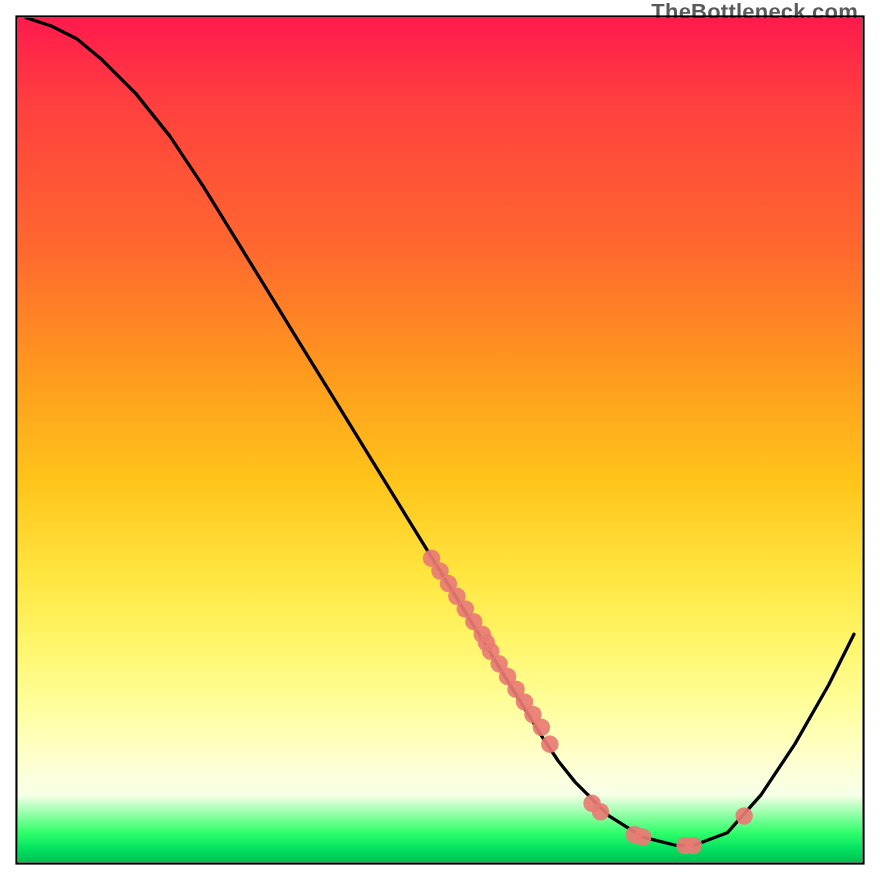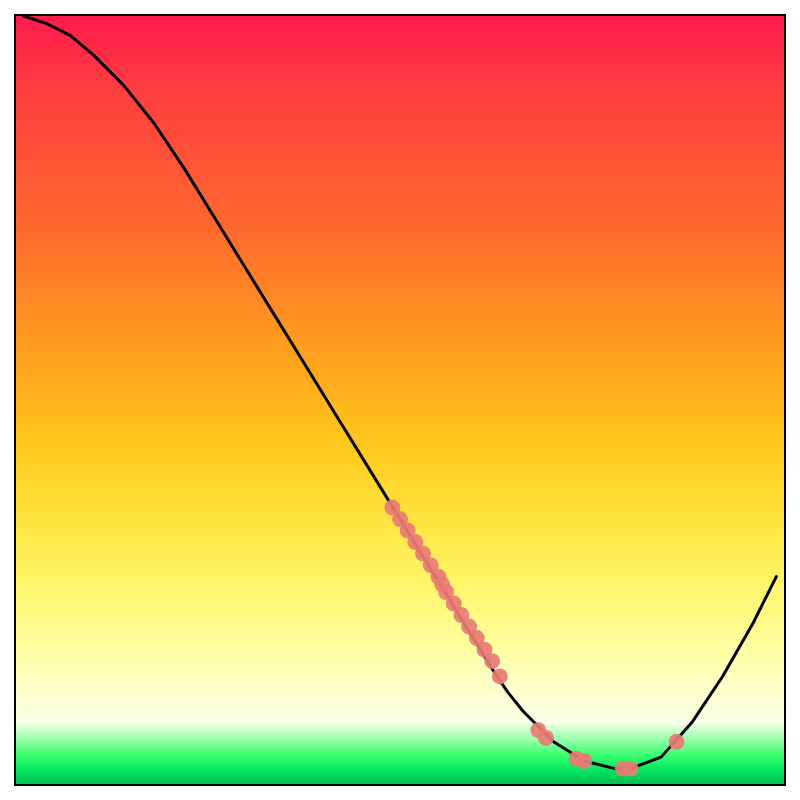--- a/index.html
+++ b/index.html
@@ -60,20 +60,21 @@
     font-weight: 600;
     color: #5a5a5a;
     letter-spacing: 0.2px;
     user-select: none;
   }
 </style>
 </head>
 <body>
 
 <div class="chart-wrap">
+  <div class="attribution">TheBottleneck.com</div>
 
   <div class="plot-area">
     <div class="gradient-bg"></div>
     <svg class="plot" viewBox="0 0 772 772" preserveAspectRatio="none">
       <g id="curve-layer">
           <path d="M7.72 0.00 L30.88 7.72 L54.04 19.30 L77.20 38.60 L108.08 69.48 L138.96 108.08 L169.84 154.40 L200.72 204.58 L231.60 254.76 L262.48 304.94 L293.36 355.12 L324.24 405.30 L355.12 455.48 L386.00 505.66 L416.88 555.84 L447.76 606.02 L478.64 656.20 L494.08 679.36 L509.52 698.66 L540.40 729.54 L571.28 748.84 L602.16 756.56 L617.60 756.56 L648.48 744.98 L679.36 710.24 L710.24 663.92 L741.12 609.88 L764.28 563.56" fill="none" stroke="#000000" stroke-width="3" stroke-linejoin="round" stroke-linecap="round"></path>
         </g>
       <g id="marker-layer">
           <circle cx="378.28" cy="494.08" r="8" fill="#e97b74" fill-opacity="0.92"></circle>
           <circle cx="386.00" cy="505.66" r="8" fill="#e97b74" fill-opacity="0.92"></circle>

